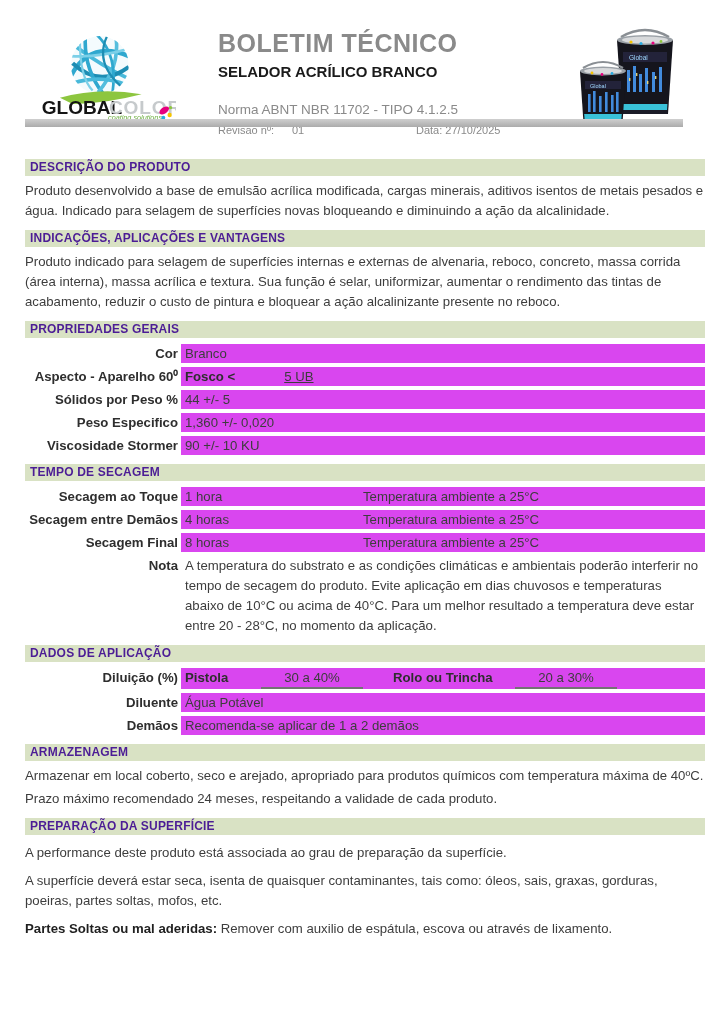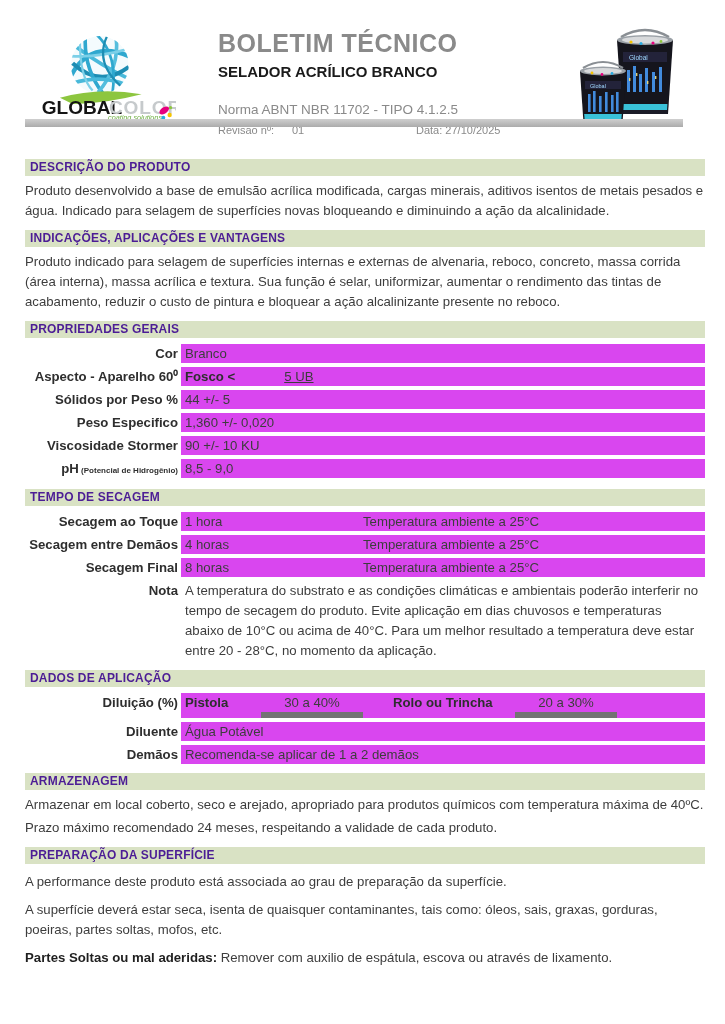--- a/index.html
+++ b/index.html
@@ -44,21 +44,21 @@
   .gap-left{margin-left:49px;text-decoration:underline;}
   .t-val{display:inline-block;width:178px;}
   .t-cond{display:inline-block;}
   .pval.nota{background:none;max-width:565px;line-height:20px;}
 
   
   .d-m{font-weight:bold;color:#2e2e2e;display:inline-block;}
   .d-m1{width:62px;}
   .d-m2{width:108px;margin-left:30px;}
   .d-r{display:inline-block;width:102px;text-align:center;
-    border-bottom:6px solid #737373;margin-left:14px;}
+    border-bottom:2px solid #737373;margin-left:14px;}
 
   .bold-lead{font-weight:bold;color:#1f1f1f;}
   .prep-p{margin-top:8px;}
 </style>
 </head>
 <body>
 
 <div class="page">
 
   <div class="header">
@@ -190,24 +190,20 @@
           <div class="pval"><span>44 +/- 5</span></div>
         </div>
         <div class="prow">
           <div class="plabel">Peso Especifico</div>
           <div class="pval"><span>1,360 +/- 0,020</span></div>
         </div>
         <div class="prow">
           <div class="plabel">Viscosidade Stormer</div>
           <div class="pval"><span>90 +/- 10 KU</span></div>
         </div>
-        <div class="prow">
-          <div class="plabel"><span>pH</span><span class="plabel-small"> (Potencial de Hidrogênio)</span></div>
-          <div class="pval"><span>8,5 - 9,0</span></div>
-        </div>
       </div>
     </section>
 
     <section class="sec">
       <div class="band">TEMPO DE SECAGEM</div>
       <div class="ptable">
         <div class="prow">
           <div class="plabel">Secagem ao Toque</div>
           <div class="pval"><span class="t-val">1 hora</span><span class="t-cond">Temperatura ambiente a 25°C</span></div>
         </div>

